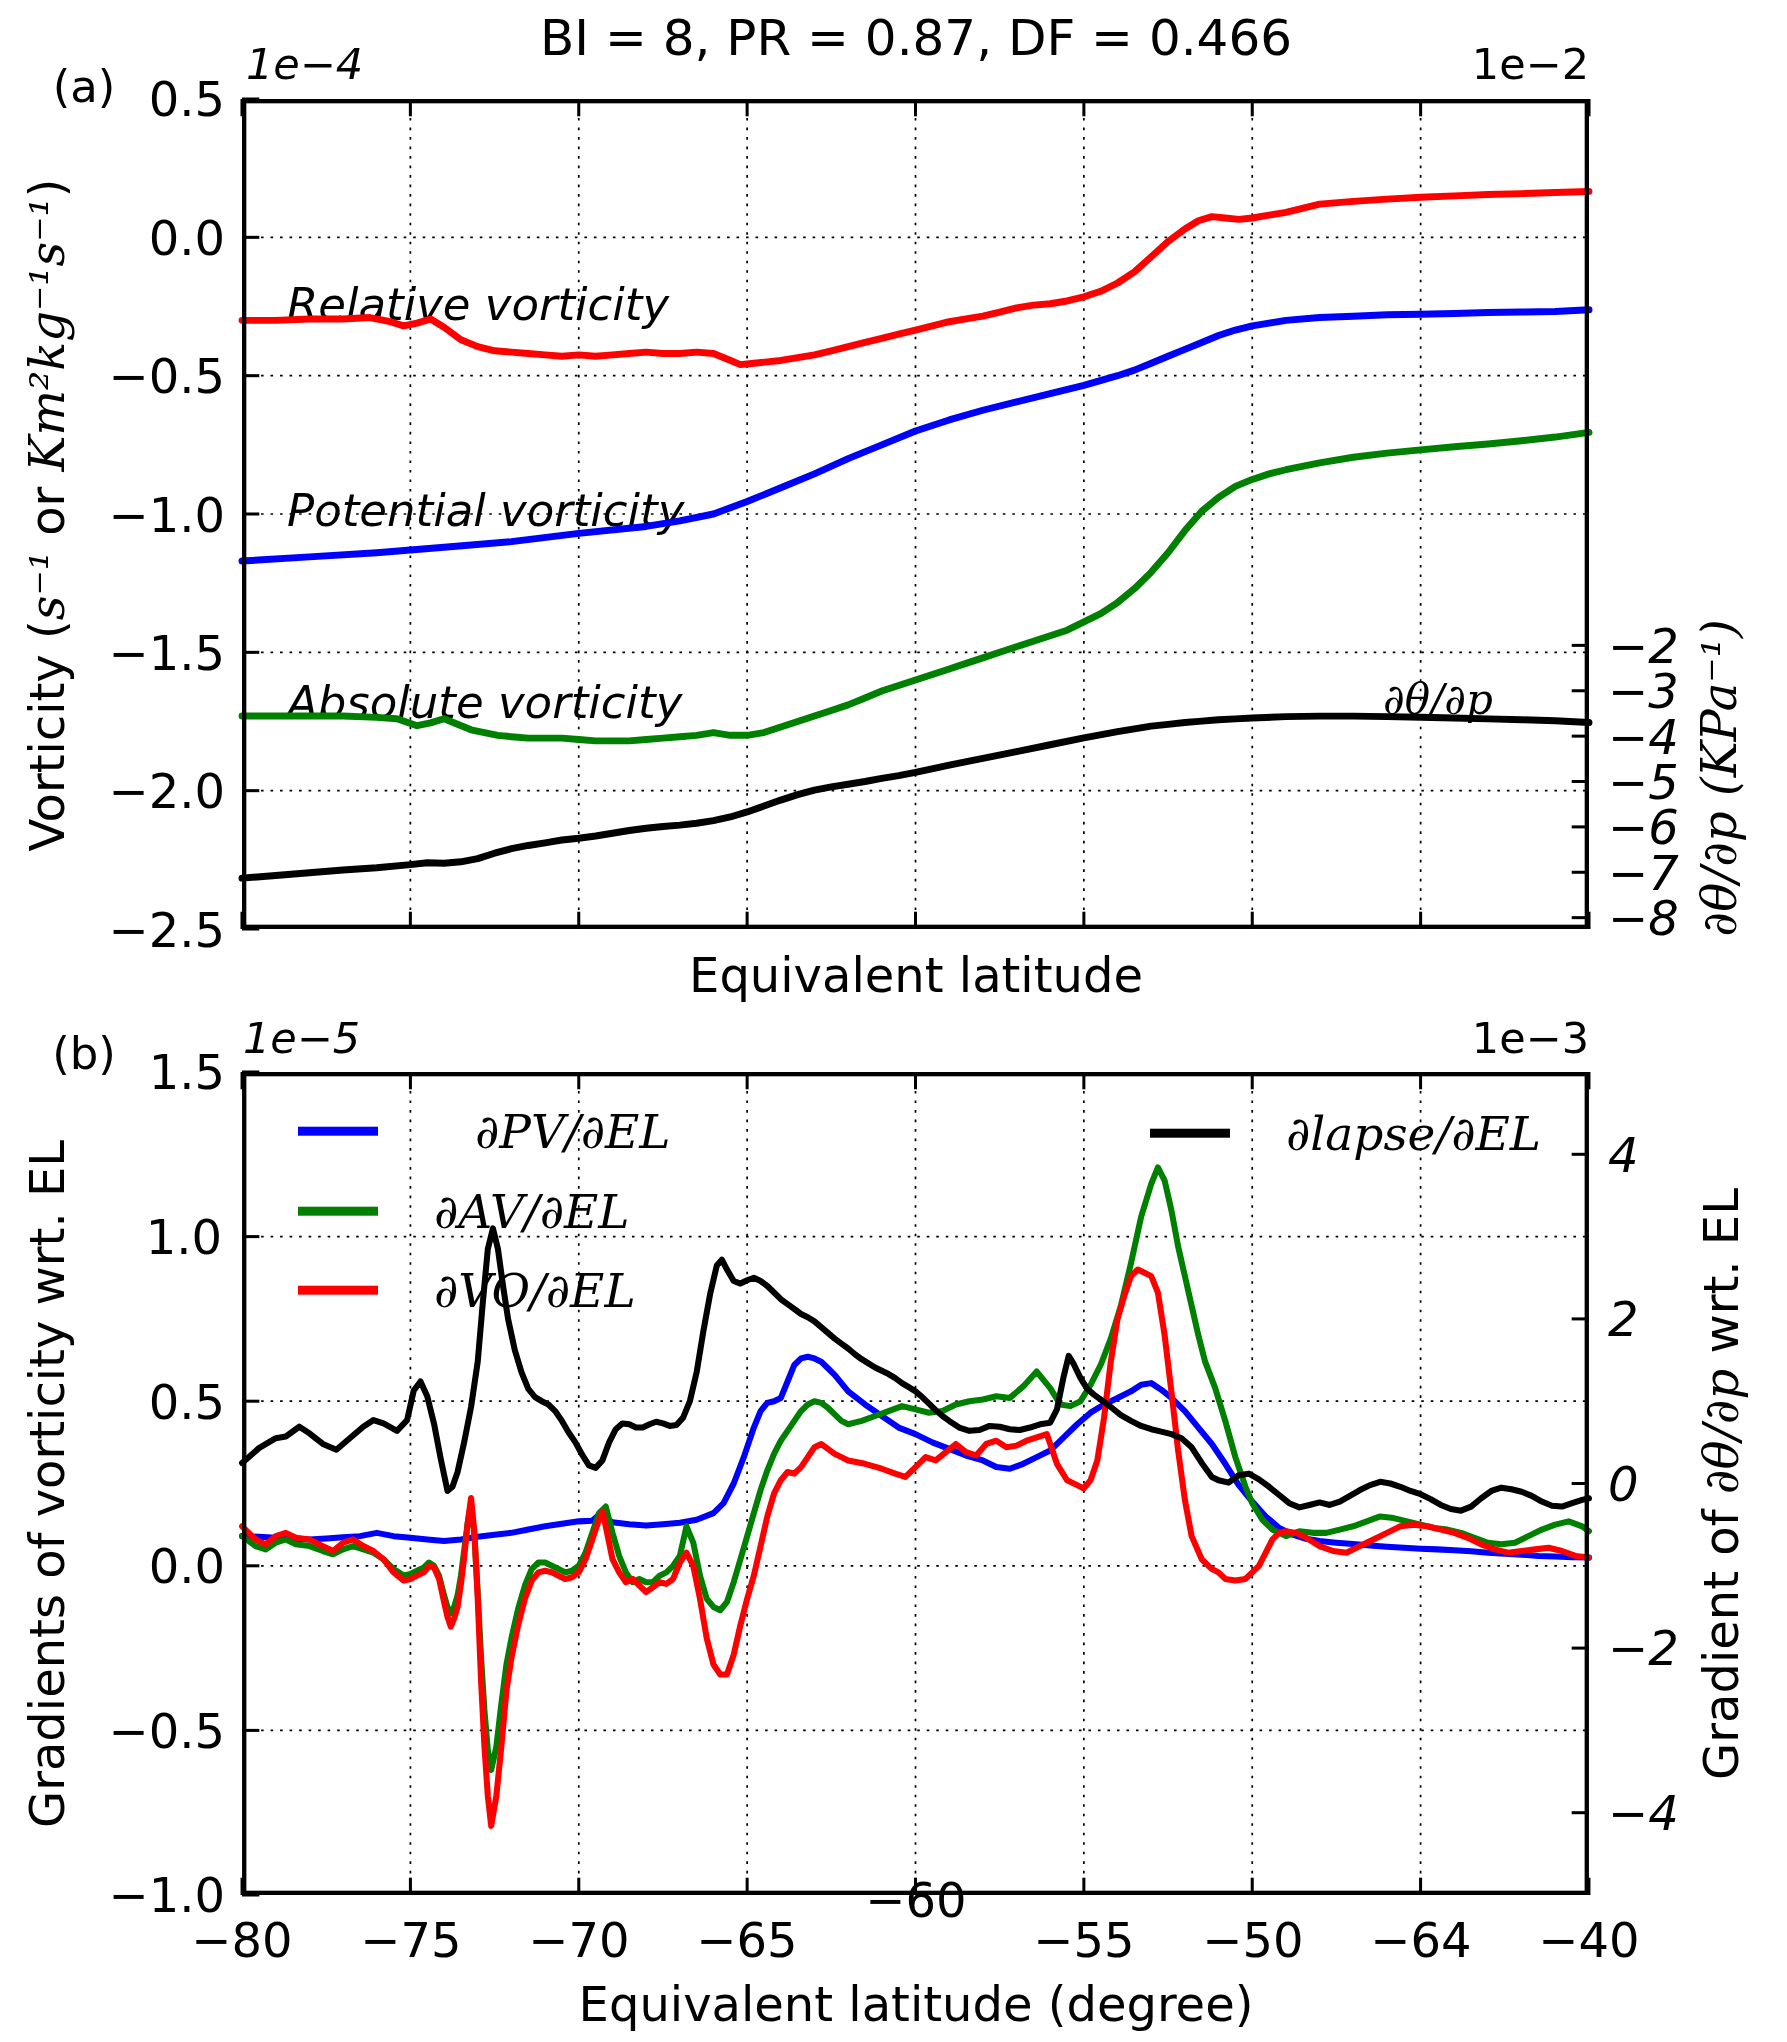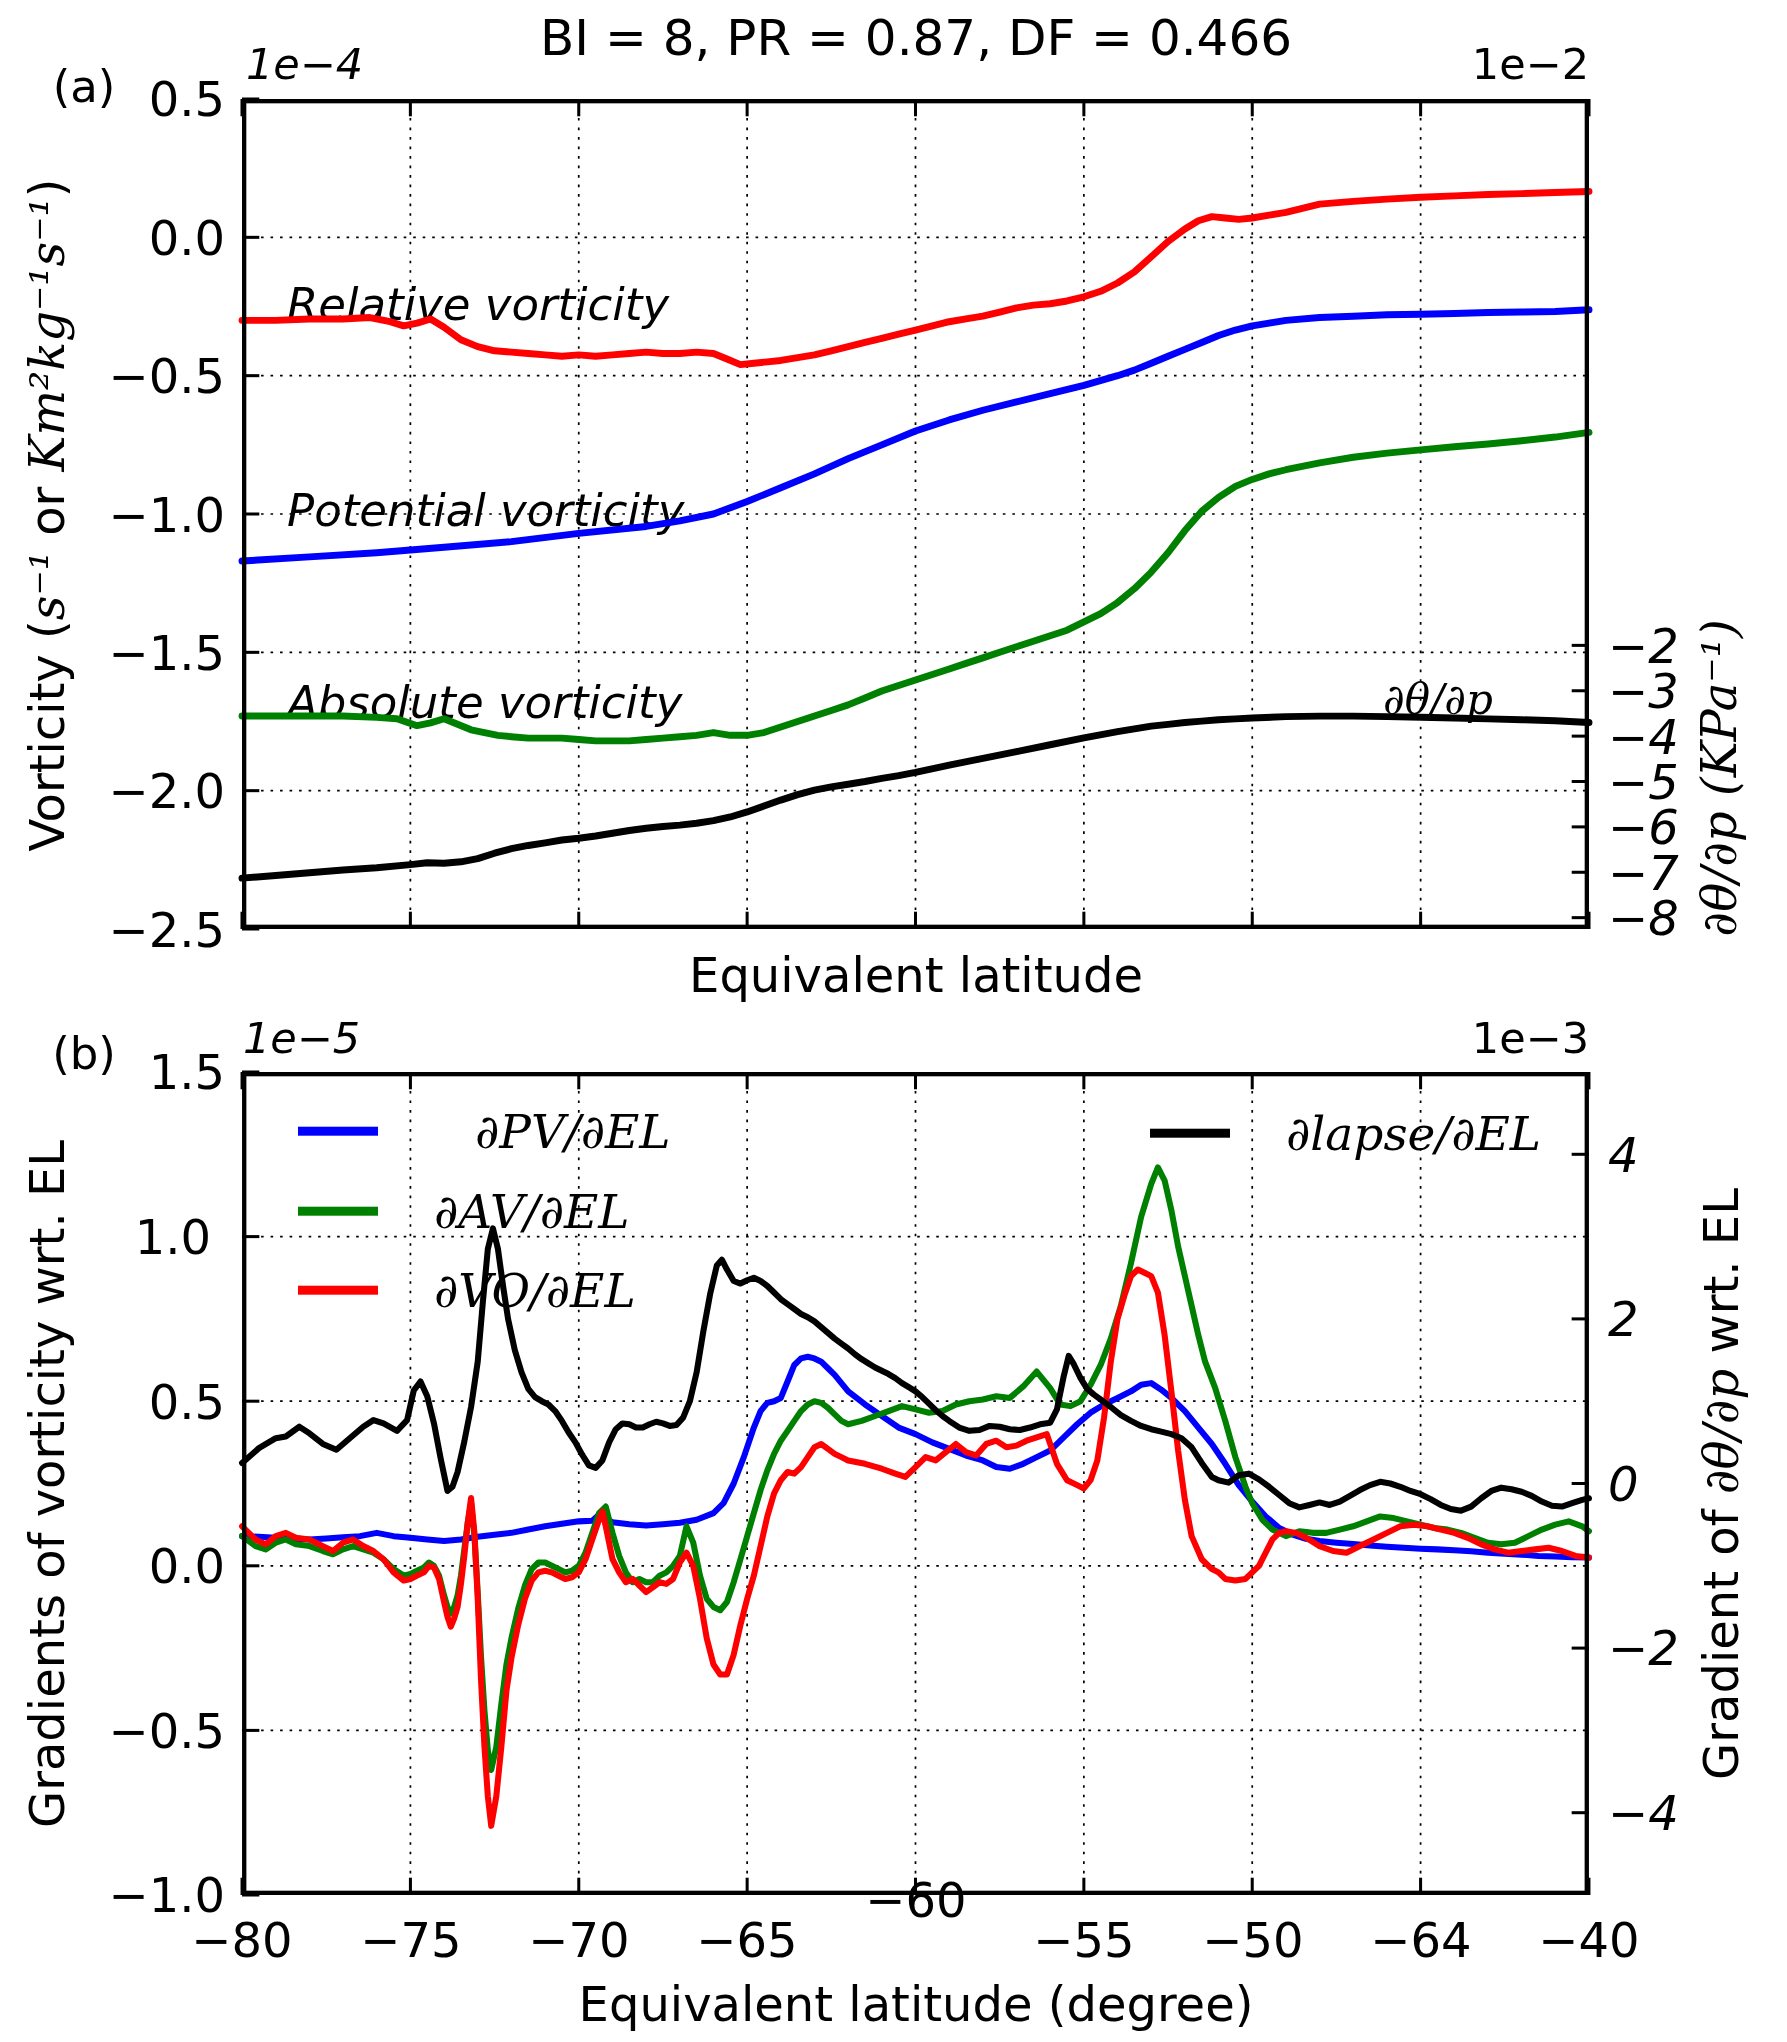--- a/index.html
+++ b/index.html
@@ -182,21 +182,21 @@
         <line x1="0" y1="761.6" x2="20" y2="761.6" class="tickmark"></line>
         <line x1="0" y1="952" x2="20" y2="952" class="tickmark"></line>
         <line x1="1538" y1="95.2" x2="1558" y2="95.2" class="tickmark"></line>
         <line x1="1538" y1="285.59999999999997" x2="1558" y2="285.59999999999997" class="tickmark"></line>
         <line x1="1538" y1="476" x2="1558" y2="476" class="tickmark"></line>
         <line x1="1538" y1="666.4" x2="1558" y2="666.4" class="tickmark"></line>
         <line x1="1538" y1="856.8000000000001" x2="1558" y2="856.8000000000001" class="tickmark"></line>
       </g>
     </svg>
     <div class="lbl ticklab rightal" style="left: 225px; top: 1072px;">1.5</div>
-    <div class="lbl ticklab rightal" style="left: 211px; top: 1237px;">1.0</div>
+    <div class="lbl ticklab rightal" style="left: 222px; top: 1237px;">1.0</div>
     <div class="lbl ticklab rightal" style="left: 225px; top: 1402px;">0.5</div>
     <div class="lbl ticklab rightal" style="left: 225px; top: 1566px;">0.0</div>
     <div class="lbl ticklab rightal" style="left: 225px; top: 1731px;">−0.5</div>
     <div class="lbl ticklab rightal" style="left: 225px; top: 1895px;">−1.0</div>
     <div class="lbl ticklab leftal" style="left: 1608px; top: 1155px;">4</div>
     <div class="lbl ticklab leftal" style="left: 1608px; top: 1319px;">2</div>
     <div class="lbl ticklab leftal" style="left: 1608px; top: 1484px;">0</div>
     <div class="lbl ticklab leftal" style="left: 1608px; top: 1648px;">−2</div>
     <div class="lbl ticklab leftal" style="left: 1608px; top: 1813px;">−4</div>
     <div class="lbl ticklab center" style="left: 242px; top: 1940px;">−80</div>

